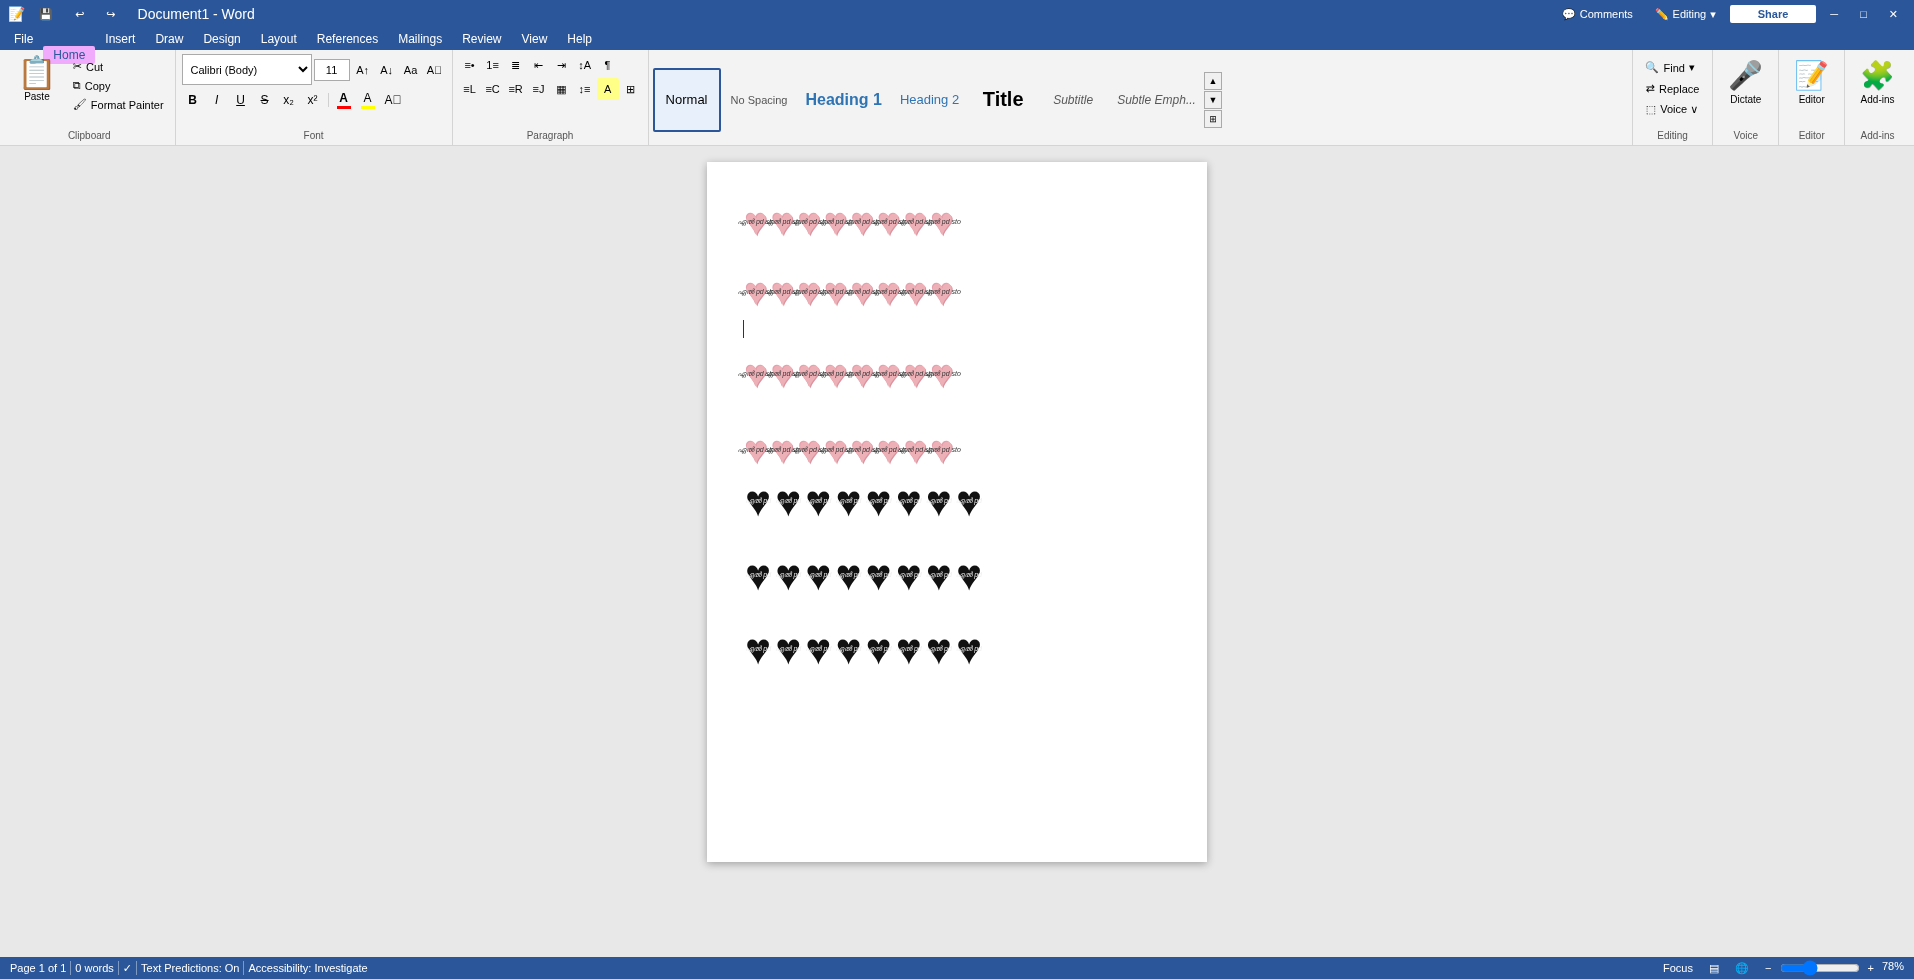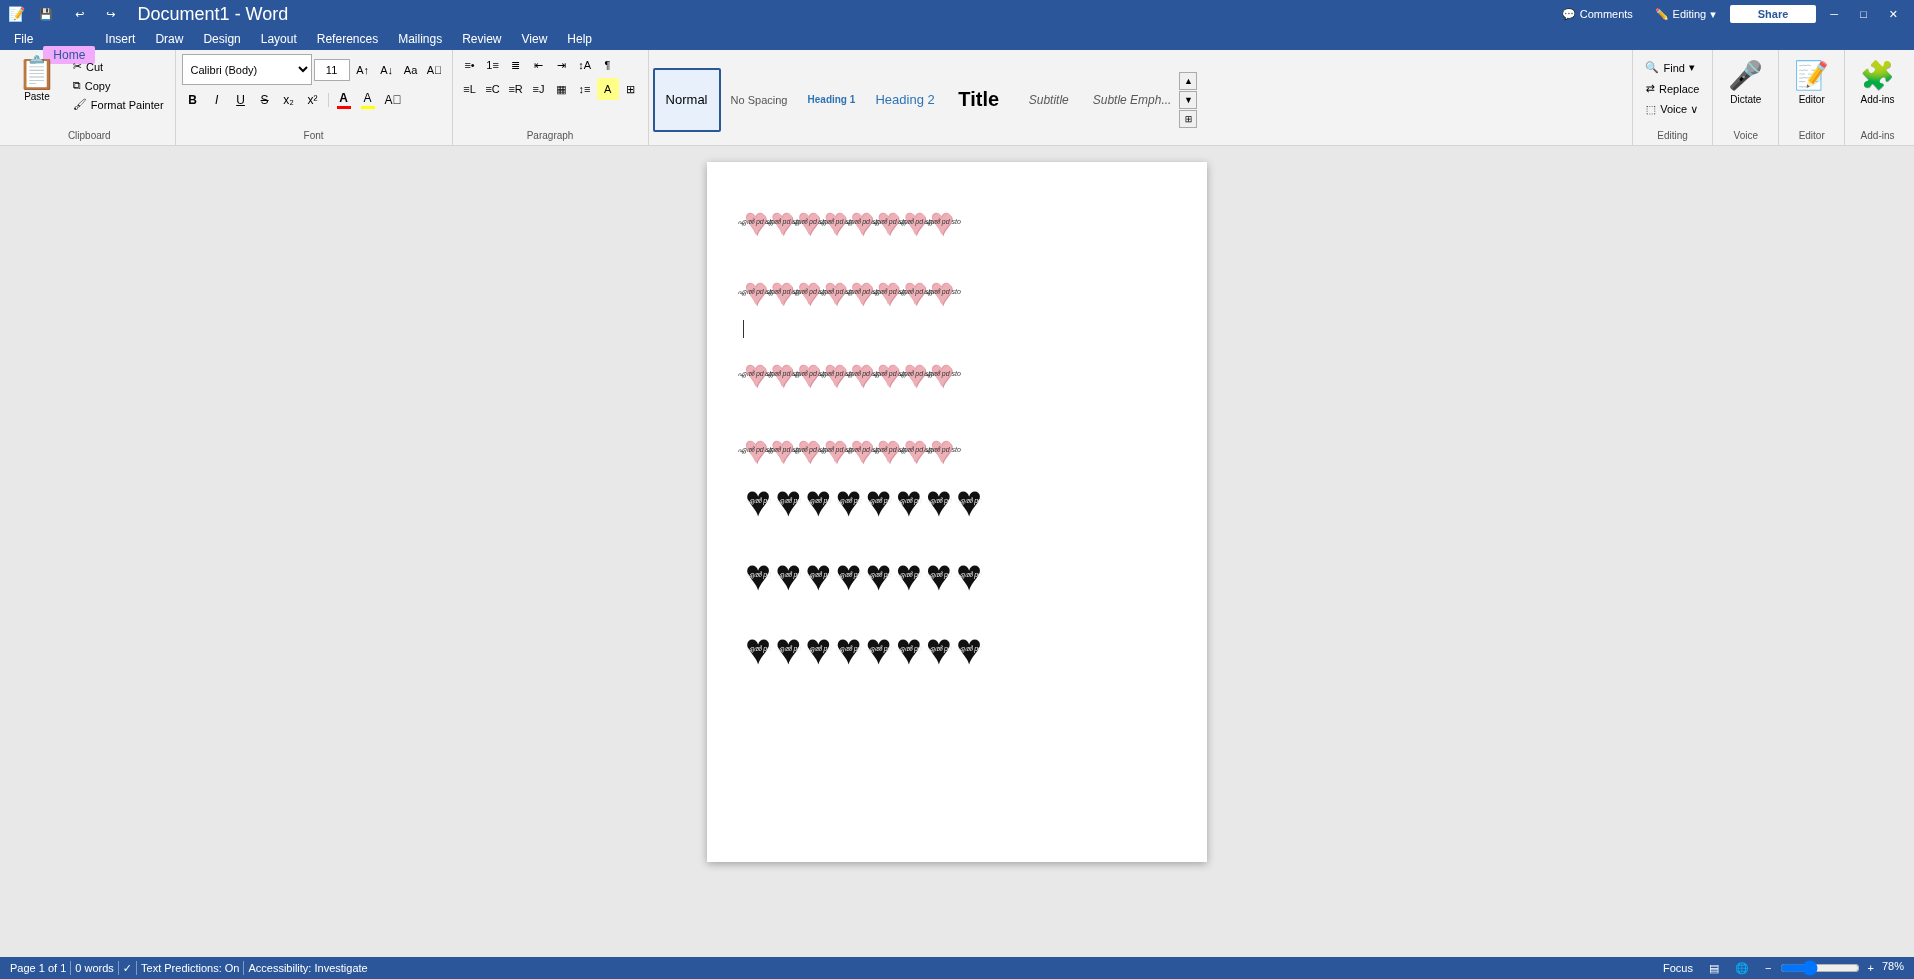--- a/index.html
+++ b/index.html
@@ -238,21 +238,21 @@
       left: 0;
       right: 0;
     }
     .status-left { display: flex; gap: 4px; align-items: center; }
     .status-right { display: flex; align-items: flex-start; }
     .status-divider { width: 1px; height: 14px; background: rgba(255,255,255,0.4); }
 
     
     .style-normal { font-size: 13px; }
     .style-no-spacing { font-size: 11px; color: #555; }
-    .style-h1 { font-size: 10px; color: #2e74b5; font-weight: bold; }
+    .style-h1 { font-size: 16px; color: #2e74b5; font-weight: bold; }
     .style-h2 { font-size: 13px; color: #2e74b5; }
     .style-title { font-size: 20px; font-weight: bold; }
     .style-subtitle { font-style: italic; color: #595959; font-size: 12px; }
     .style-emphasis { font-style: italic; font-size: 12px; color: #595959; }
     .para-row { display: flex; gap: 1px; }
 
     
     .color-btn {
       display: inline-flex; flex-direction: column; align-items: center;
       cursor: pointer; border: 1px solid transparent;
@@ -277,21 +277,21 @@
   </style>
 </head>
 <body>
 
 <div id="titlebar">
   <div id="titlebar-left">
     <span class="title-icon">📝</span>
     <button class="titlebar-btn">💾</button>
     <button class="titlebar-btn">↩</button>
     <button class="titlebar-btn">↪</button>
-    <span style="margin-left:8px;font-size:18px;">Document1 - Word</span>
+    <span style="margin-left:8px;font-size:14px;">Document1 - Word</span>
   </div>
   <div id="titlebar-right">
     <button class="titlebar-btn">
       <span>💬</span>
       <span>Comments</span>
     </button>
     <button class="titlebar-btn">
       <span>✏️</span>
       <span>Editing</span>
       <span>▾</span>

